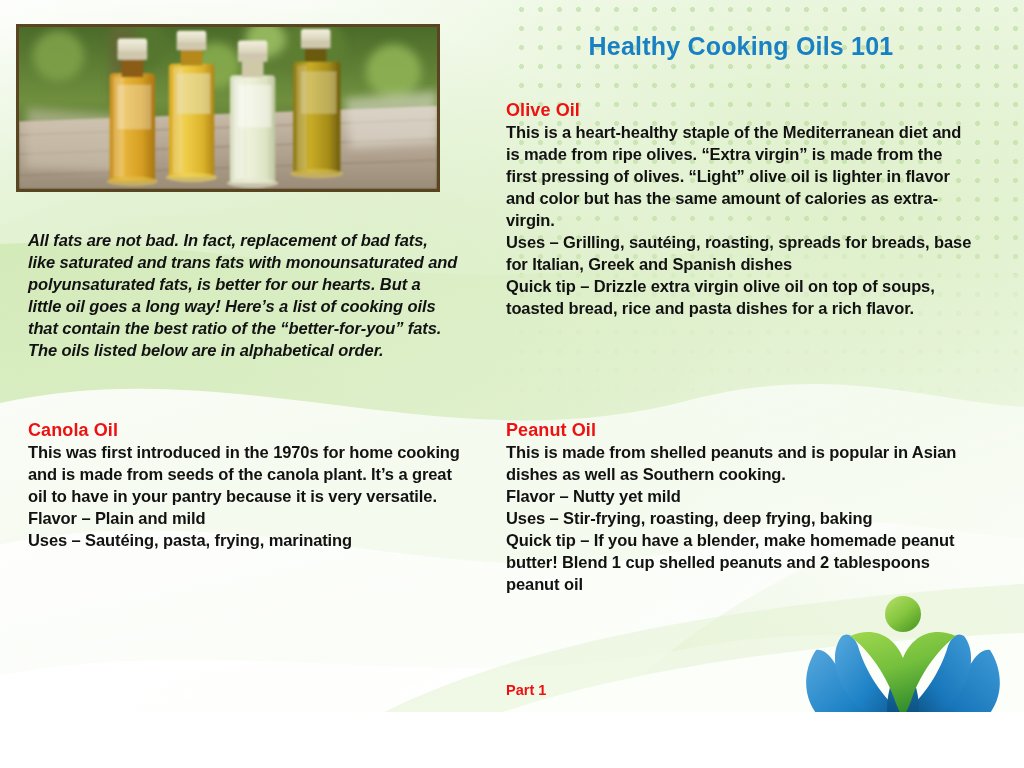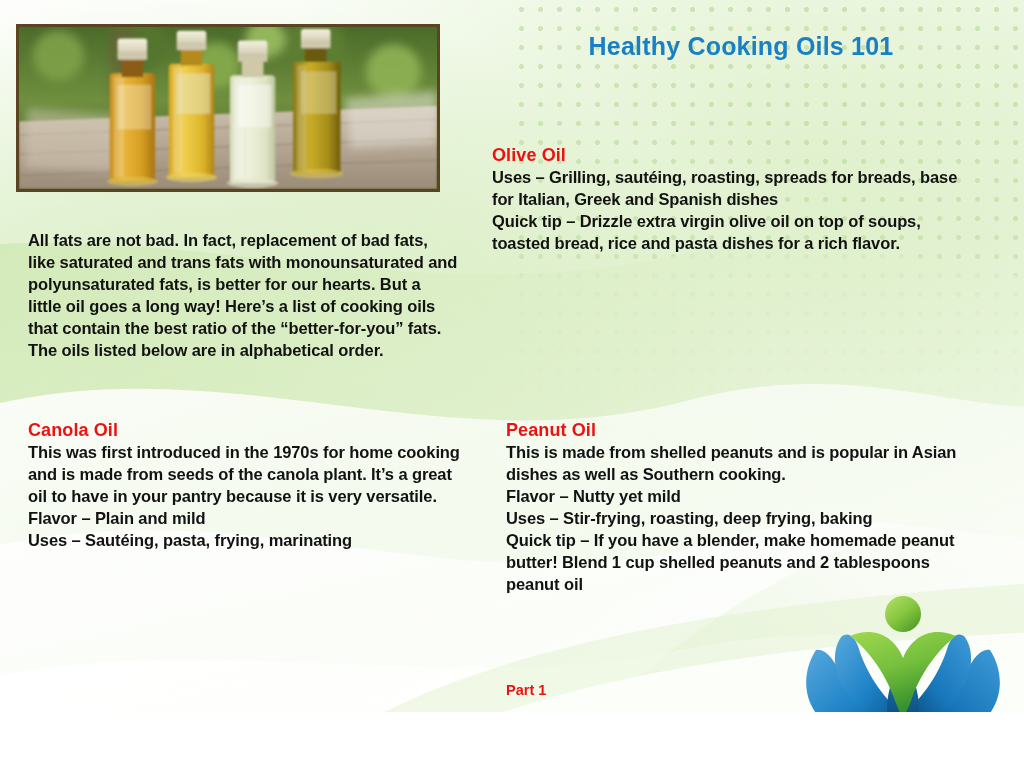--- a/index.html
+++ b/index.html
@@ -54,22 +54,22 @@
     background: #2e4a1c;
   }
   .photo-inner { position: absolute; inset: 0; }
   .photo-inner svg { display: block; width: 100%; height: 100%; }
 
   
   .col {
     position: absolute;
     color: #111111;
   }
-  .col-left  { left: 28px;  top: 230px; width: 430px; }
-  .col-right { left: 492px; top: 100px; width: 470px; margin-top: 45px; }
+  .col-left  { left: 28px;  top: 230px; width: 430px; font-style: italic; }
+  .col-right { left: 506px; top: 100px; width: 470px; }
 
   .doc-title {
     position: absolute;
     left: 506px; top: 32px;
     width: 470px;
     font-size: 25px;
     font-weight: bold;
     color: #1a80c4;
     text-align: center;
     letter-spacing: 0.2px;
@@ -276,20 +276,21 @@
     <div class="body-block">
       <p>This was first introduced in the 1970s for home cooking and is made from seeds of the canola plant. It’s a great oil to have in your pantry because it is very versatile.</p>
       <p>Flavor – Plain and mild</p>
       <p>Uses – Sautéing, pasta, frying, marinating</p>
     </div>
   </div>
 
   <div class="col col-right">
     <div class="oil-heading">Olive Oil</div>
     <div class="body-block">
+      <p>This is a heart-healthy staple of the Mediterranean diet and is made from ripe olives. “Extra virgin” is made from the first pressing of olives. “Light” olive oil is lighter in flavor and color but has the same amount of calories as extra-virgin.</p>
       <p>Uses – Grilling, sautéing, roasting, spreads for breads, base for Italian, Greek and Spanish dishes</p>
       <p>Quick tip – Drizzle extra virgin olive oil on top of soups, toasted bread, rice and pasta dishes for a rich flavor.</p>
     </div>
   </div>
 
   <div class="section peanut">
     <div class="oil-heading">Peanut Oil</div>
     <div class="body-block">
       <p>This is made from shelled peanuts and is popular in Asian dishes as well as Southern cooking.</p>
       <p>Flavor – Nutty yet mild</p>

